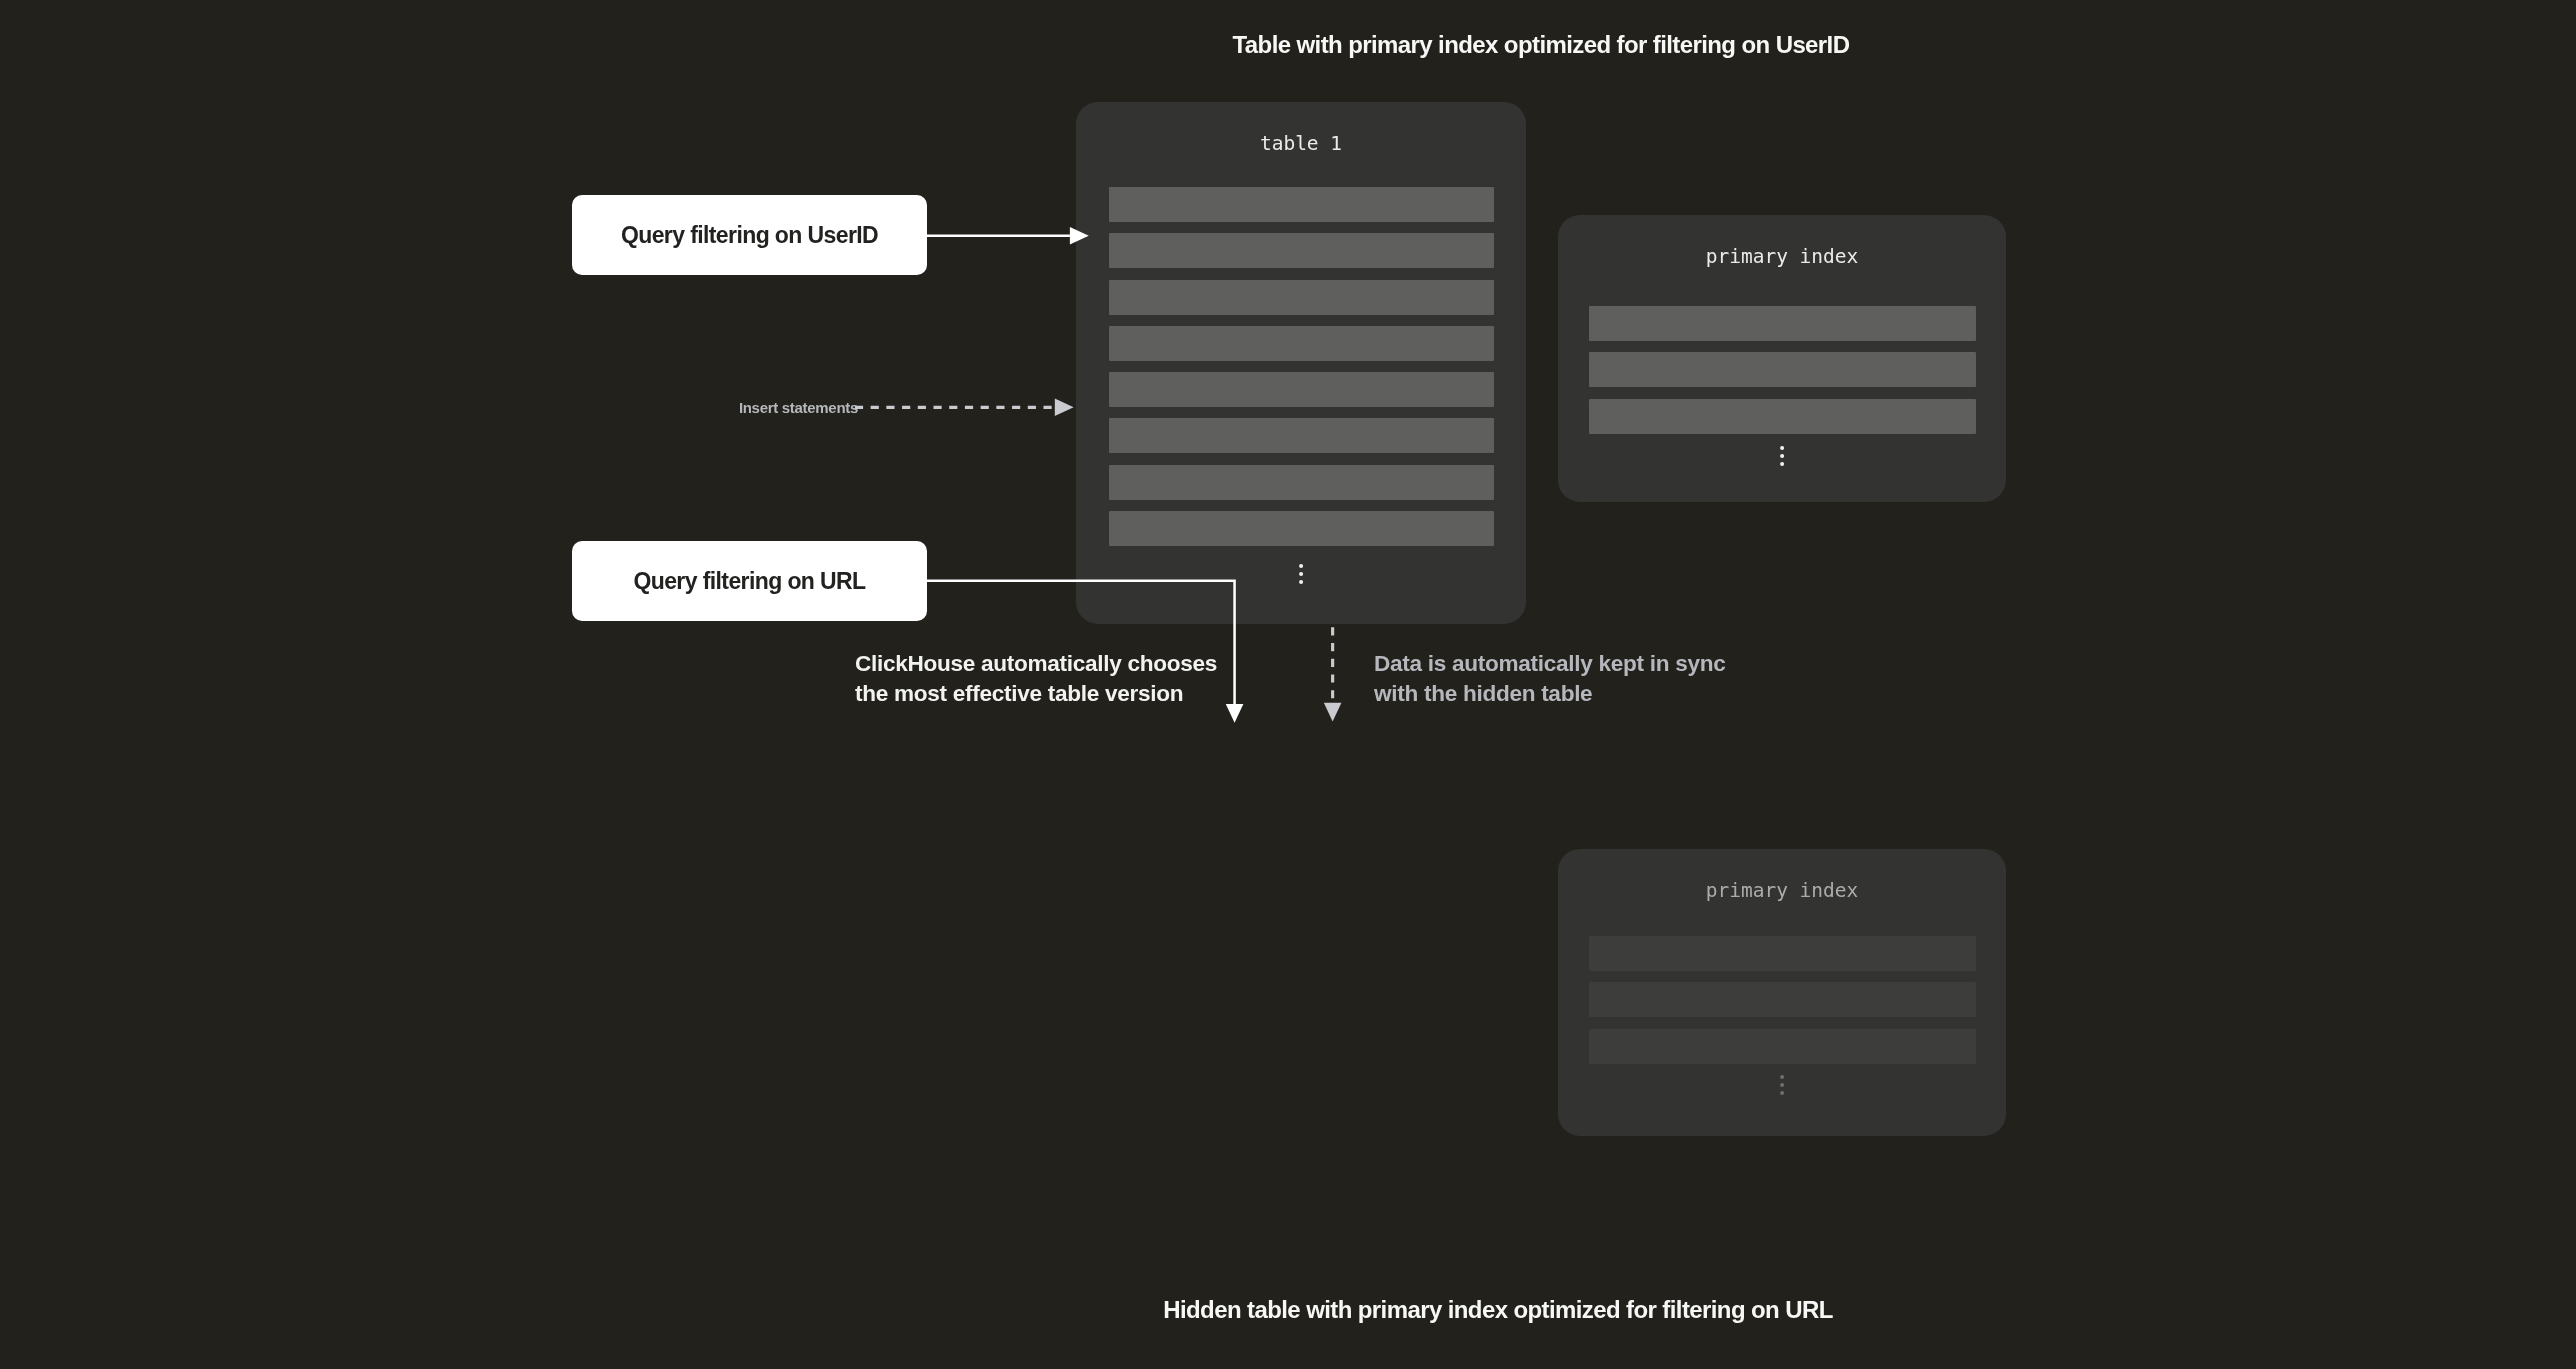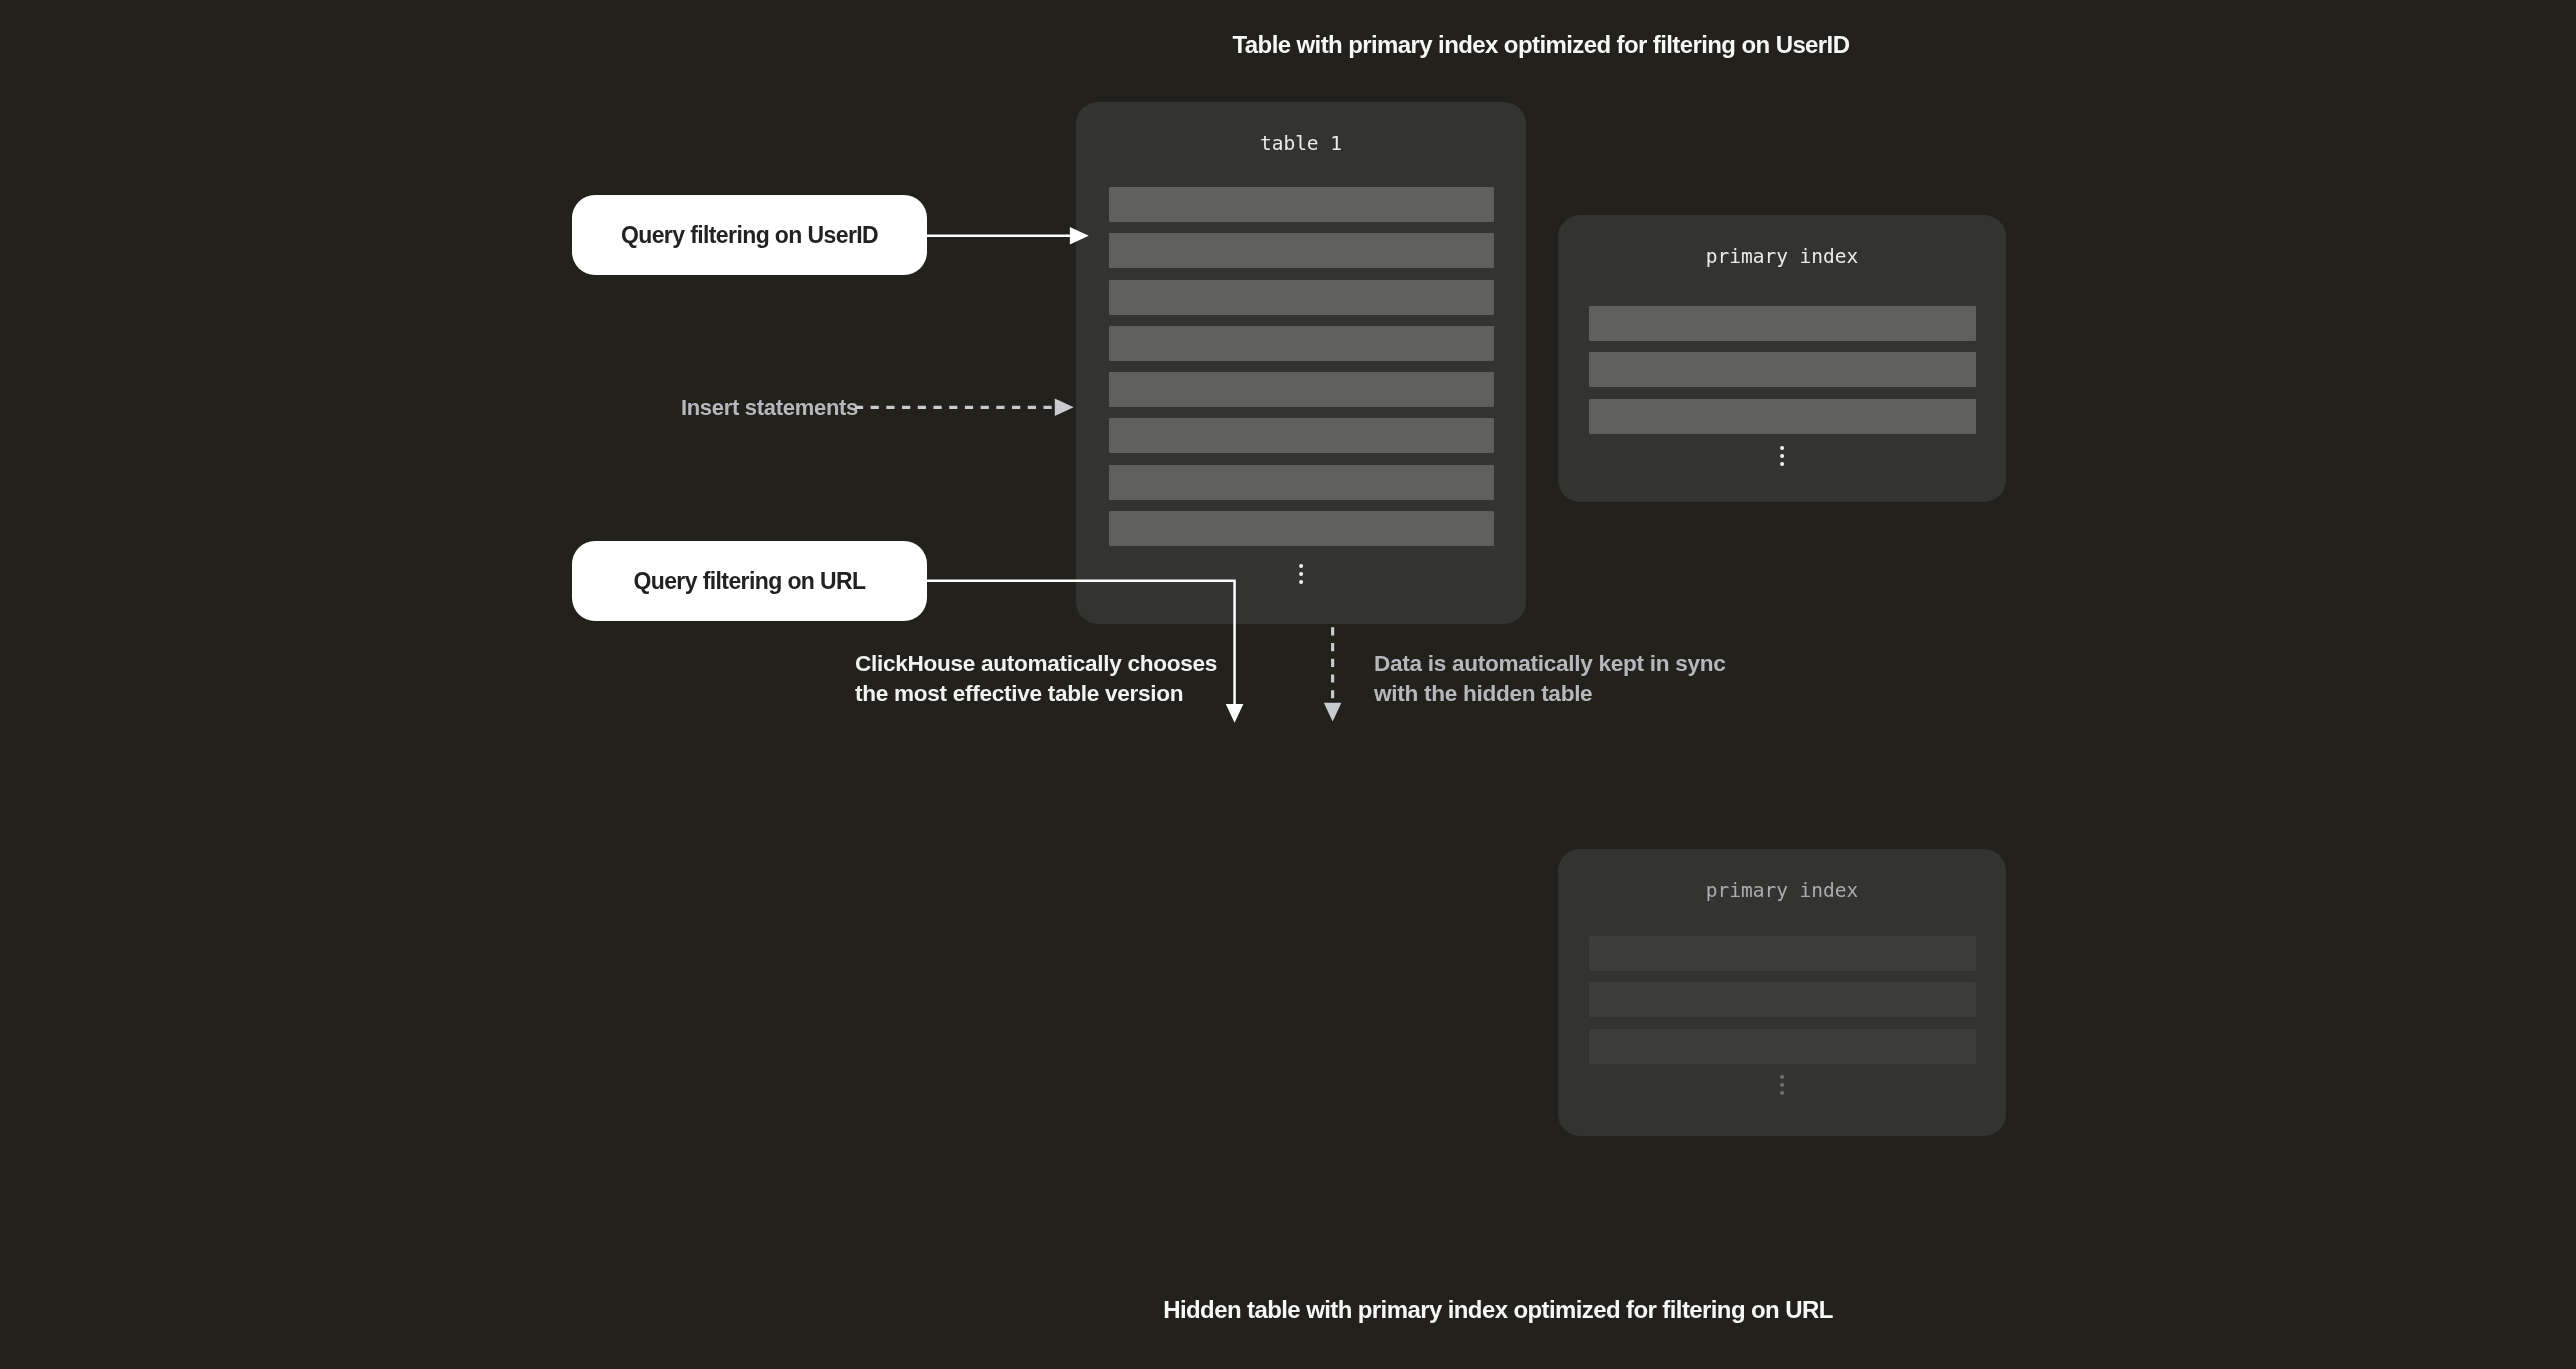--- a/index.html
+++ b/index.html
@@ -59,33 +59,33 @@
   }
   .dot { width: 3.8px; height: 3.8px; border-radius: 50%; }
   .dot-bright { background: #f0f0ee; }
   .dot-mid    { background: #8f8f8d; }
   .dot-dim    { background: #6f6f6d; }
   .callout {
     position: absolute;
     width: 355px;
     height: 80px;
     background: #ffffff;
-    border-radius: 23px;
+    border-radius: 10px;
     display: flex;
     align-items: center;
     justify-content: center;
     font-size: 23px;
     font-weight: 700;
     letter-spacing: -0.6px;
     color: #222220;
     white-space: nowrap;
   }
   .side-label {
     position: absolute;
-    font-size: 22px;
+    font-size: 15px;
     font-weight: 700;
     letter-spacing: -0.3px;
     color: #b5b7bc;
     white-space: nowrap;
     line-height: 29px;
   }
   .note {
     position: absolute;
     font-size: 22.6px;
     font-weight: 700;

